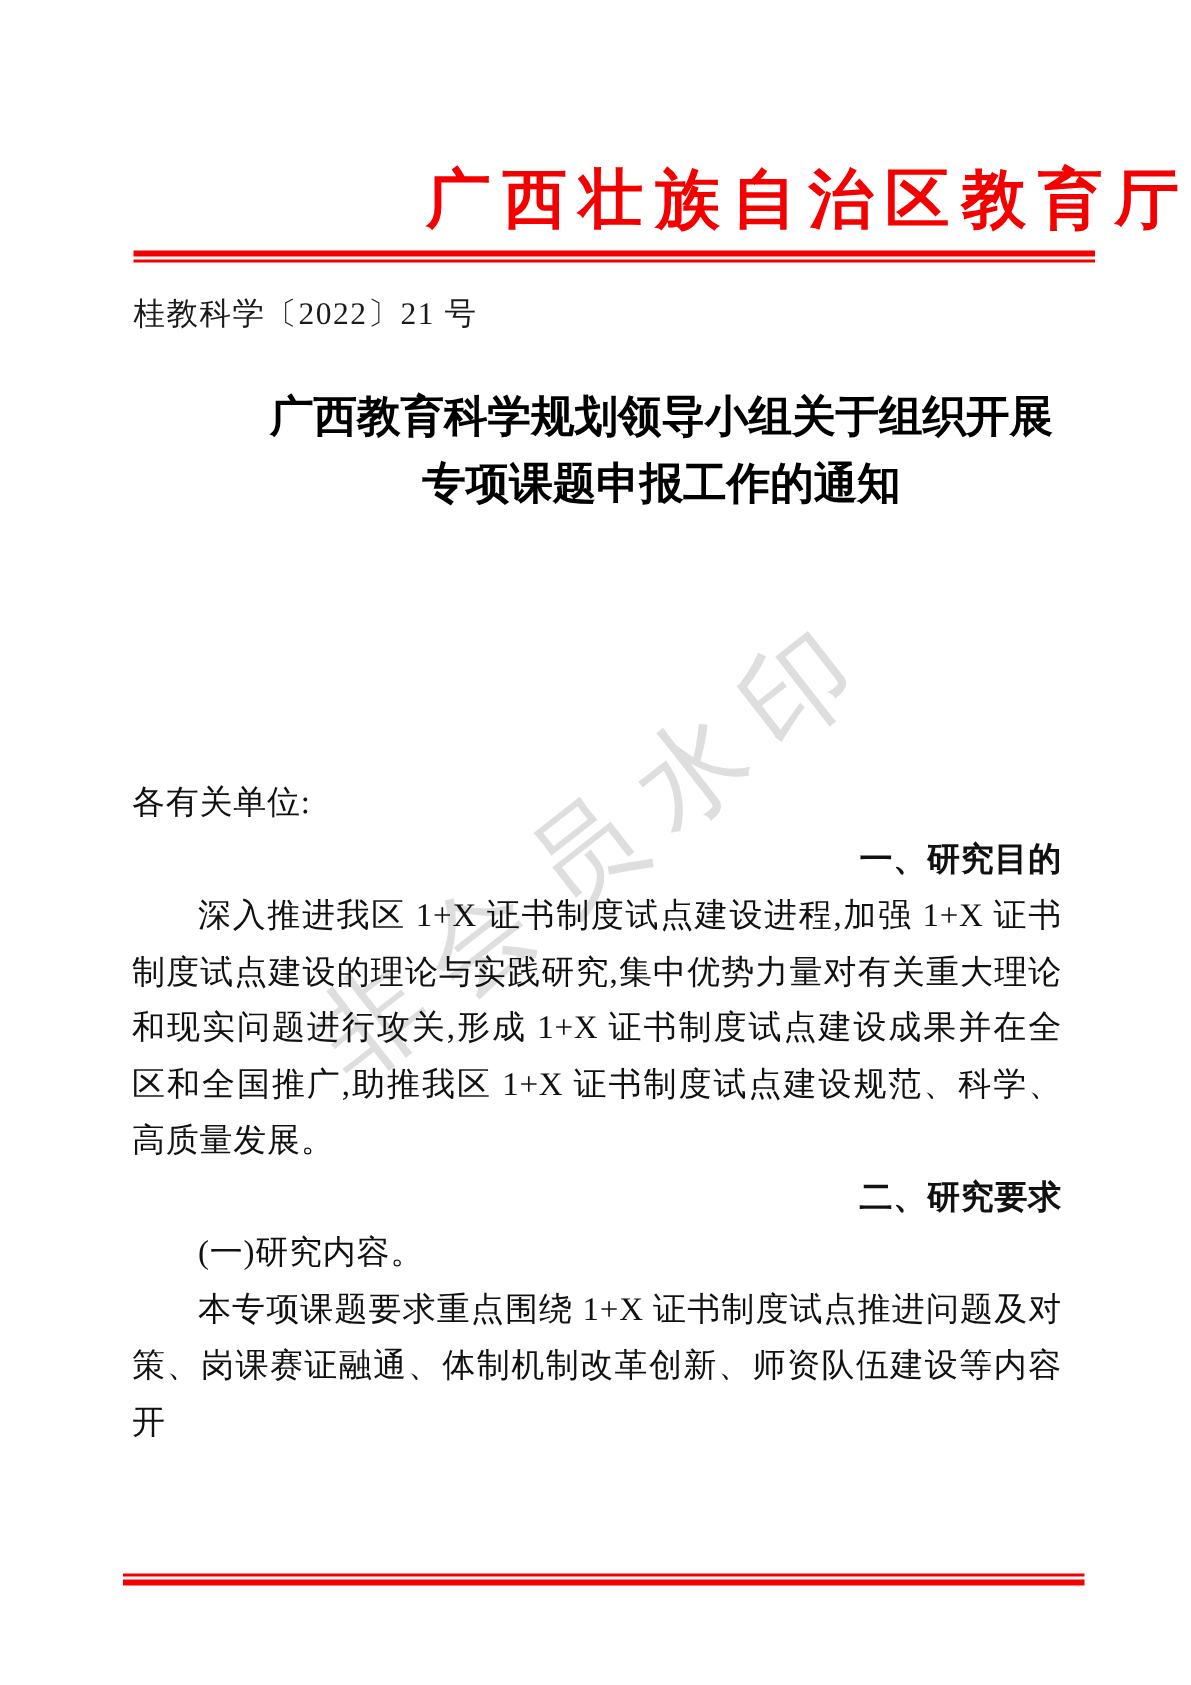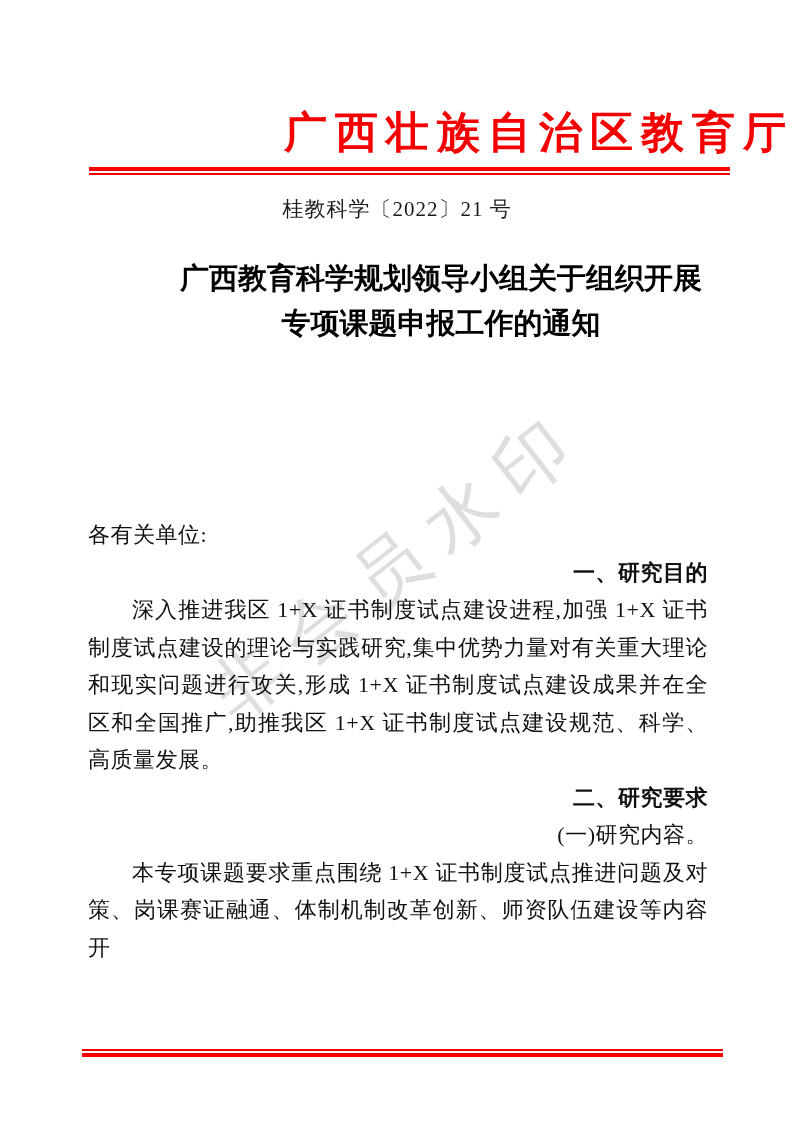--- a/index.html
+++ b/index.html
@@ -53,21 +53,21 @@
   }
   .rule-top .bar-a { height: 4px; background: #f40000; }
   .rule-top .bar-gap { height: 2px; background: transparent; }
   .rule-top .bar-b { height: 2px; background: #f40000; }
 
   .doc-number {
     position: absolute;
     top: 195px;
     left: 89px;
     width: 616px;
-    text-align: center;
+    text-align: left;
     font-size: 21px;
     color: #1a1a1a;
     z-index: 1;
     letter-spacing: 1px;
   }
   
   .title-block {
     position: absolute;
     top: 256px;
     left: 0;
@@ -100,21 +100,21 @@
   .salutation { text-indent: 0; }
   .para { text-indent: 2em; }
   .section-heading {
     text-indent: 2em;
     font-family: "Liberation Sans", sans-serif;
     font-weight: 700;
     text-align: right;
   }
   .subsection-heading {
     text-indent: 2em;
-    text-align: right;
+    text-align: left;
   }
   
   .rule-bottom {
     position: absolute;
     top: 1049px;
     left: 82px;
     width: 641px;
     z-index: 1;
   }
   .rule-bottom .bar-a { height: 2px; background: #f40000; }

